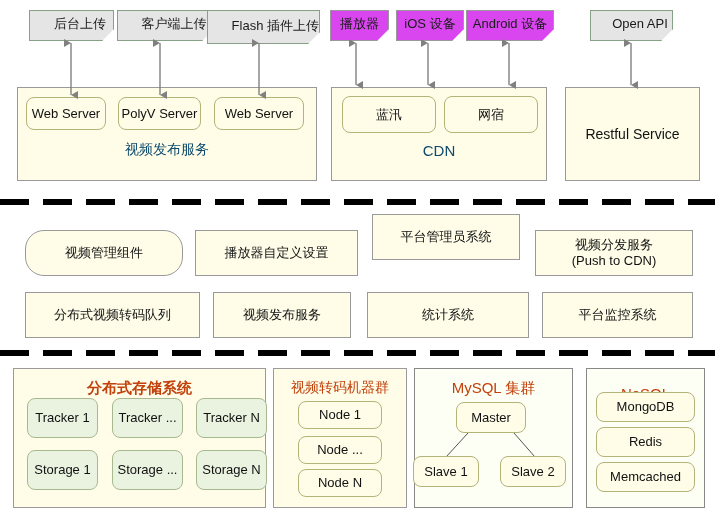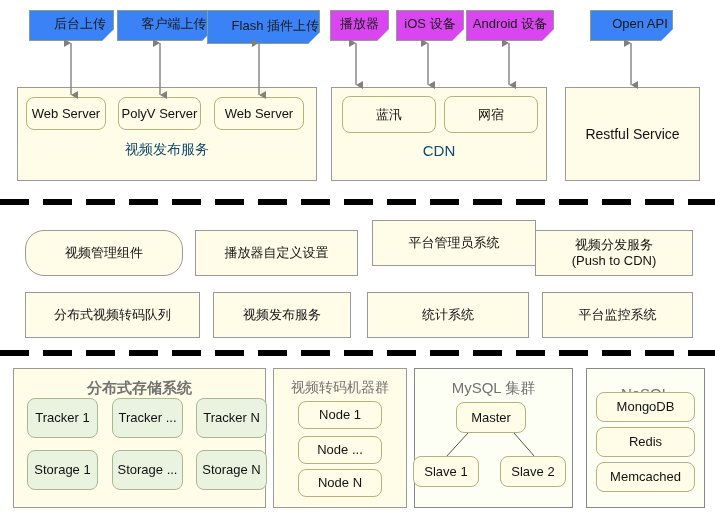--- a/index.html
+++ b/index.html
@@ -28,21 +28,21 @@
     display: flex;
     align-items: center;
     justify-content: center;
     font-size: 13px;
     color: #1a1a1a;
     border: 1px solid #8c9e8a;
     line-height: 1.15;
     text-align: center;
     padding-bottom: 2px;
   }
-  .note.green { background: #3b82f6; border-color: #88a085; padding-left: 17px; }
+  .note.green { background: #e5e5e5; border-color: #88a085; padding-left: 17px; }
   .note.grey  { background: #d946ef; border-color: #999999; justify-content: center; }
   .note .fold {
     position: absolute;
     right: -1px;
     bottom: -1px;
     width: 11px;
     height: 11px;
   }
   .note.green .fold {
     background: #ffffff;
@@ -68,21 +68,21 @@
   .box.round { border-radius: 8px; border-color: #b3b37a; }
   .box.container-yellow { background: #fffde8; border: 1px solid #9a9a9a; }
   .box.container-white  { background: #fefff4; border: 1px solid #888888; }
   .box.greenish { background: #e9f3e0; border: 1px solid #a9b98f; border-radius: 8px; }
 
   .label-top {
     position: absolute;
     left: 0; right: 0;
     text-align: center;
     font-size: 13.5px;
-    color: #737373;
+    color: #c2410c;
   }
   .label-bottom {
     position: absolute;
     left: 0; right: 0;
     text-align: center;
     font-size: 14px;
     color: #0c4a6e;
   }
   .label-bold { font-weight: bold; }
 
@@ -174,21 +174,21 @@
   </div>
 
   <div class="dashed-sep" style="top:199px;"></div>
 
   <div class="abs box" style="left:25px; top:230px; width:158px; height:46px;border-radius:19px;">
     <span>视频管理组件</span>
   </div>
   <div class="abs box" style="left:195px; top:230px; width:163px; height:46px;">
     <span>播放器自定义设置</span>
   </div>
-  <div class="abs box" style="left:372px; top:220px; width:164px; height:46px;">
+  <div class="abs box" style="left:372px; top:214px; width:148px; height:46px;">
     <span>平台管理员系统</span>
   </div>
   <div class="abs box" style="left:535px; top:230px; width:158px; height:46px; flex-direction:column;">
     <span>视频分发服务</span>
     <span>(Push to CDN)</span>
   </div>
 
   <div class="abs box" style="left:25px; top:292px; width:175px; height:46px;">
     <span>分布式视频转码队列</span>
   </div>

